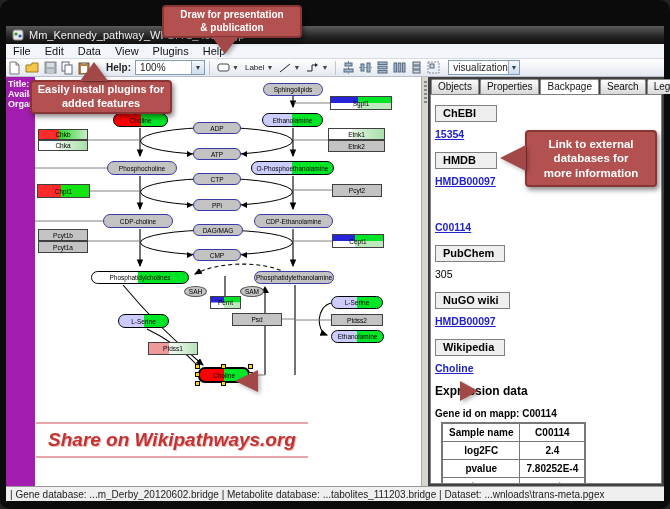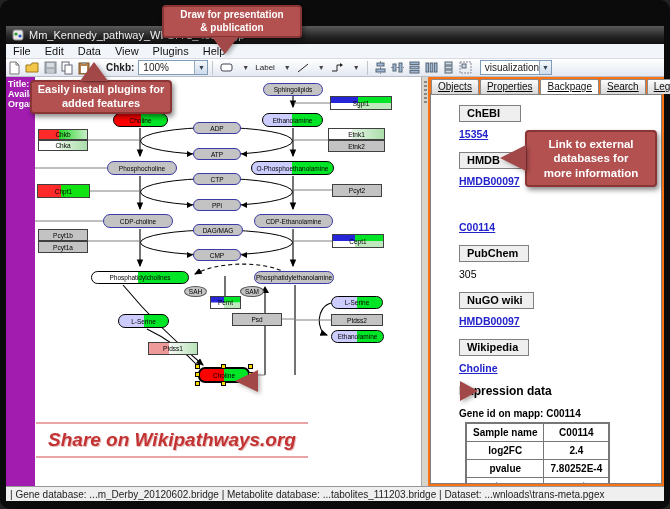--- a/index.html
+++ b/index.html
@@ -15,36 +15,36 @@
   .menu-item{padding:0 7px;cursor:default;}
   #toolbar{position:absolute;left:6px;top:59px;width:658px;height:18px;
            background:linear-gradient(#ffffff,#e3e8f1);border-bottom:1px solid #b9bfc9;
            display:flex;align-items:center;font-size:10px;color:#222;}
   .tbtn{display:flex;align-items:center;justify-content:center;height:16px;margin:0 2px;}
   .tsep{width:1px;height:14px;background:#c2c6cc;margin:0 4px;}
   .combo{display:flex;align-items:center;background:#fff;border:1px solid #7f9db9;height:15px;
          font-size:10px;padding-left:4px;justify-content:space-between;}
   .combo .arrow{width:13px;height:13px;background:linear-gradient(#f4f8fc,#cfdcec);border-left:1px solid #9ab;
                 display:flex;align-items:center;justify-content:center;font-size:7px;color:#345;}
-  .ddn{display:flex;align-items:center;gap:9px;border:1px solid transparent;padding:0 2px;height:23px;}
+  .ddn{display:flex;align-items:center;gap:2px;border:1px solid transparent;padding:0 2px;height:23px;}
   .ddn .car{font-size:7px;color:#444;}
   
   #leftstrip{position:absolute;left:6px;top:77px;width:29px;height:409px;background:#a21caf;color:#fff;
              font-size:9px;font-weight:bold;line-height:10px;padding:2px 0 0 2px;}
   #canvas{position:absolute;left:35px;top:77px;width:386px;height:409px;background:#fff;overflow:hidden;}
   #divider{position:absolute;left:421px;top:77px;width:7px;height:409px;background:#d8d5cd;border-left:1px solid #aaa;}
   #divider .grip{position:absolute;top:4px;left:2px;width:3px;height:22px;
                  background:repeating-linear-gradient(#888 0 2px,#d8d5cd 2px 4px);}
-  #panel{position:absolute;left:428px;top:77px;width:236px;height:409px;background:#f97316;text-decoration:underline;}
+  #panel{position:absolute;left:428px;top:77px;width:236px;height:409px;background:#404040;}
   #tabs{display:flex;align-items:flex-end;height:17px;padding-left:3px;gap:1px;}
   .tab{border:1px solid #8a8a8a;border-bottom:none;background:linear-gradient(#fcfcfc,#d9d9d9);
        font-size:10px;padding:1px 6px 2px 6px;border-radius:2px 2px 0 0;color:#111;}
   .tab.active{background:#fff;position:relative;top:1px;padding-bottom:3px;}
   #panel-content{position:absolute;left:2px;top:17px;width:232px;height:390px;background:#fff;
-                 border:1px solid #808080;overflow:hidden;padding:8px 0 0 28px;}
+                 border:1px solid #808080;overflow:hidden;padding:8px 0 0 4px;}
   .bp-section{margin-bottom:8px;}
   .bp-hdr{display:inline-block;border:1px solid #808080;background:#efefef;padding:1px 10px 2px 7px;
           font-weight:bold;font-size:11px;min-width:62px;color:#000;}
   .bp-link{display:inline-block;margin-top:6px;color:#2222cc;font-weight:bold;font-size:10.5px;
            text-decoration:underline;}
   .bp-val{display:inline-block;margin-top:6px;color:#000;font-size:10.5px;}
   #expr-heading{font-weight:bold;font-size:12px;color:#000;margin:4px 0 10px 0;}
   #geneid-line{font-weight:bold;font-size:10px;color:#000;margin-bottom:3px;}
   #expr-table{border-collapse:collapse;border:2px solid #777;margin-left:6px;}
   #expr-table td{border:1px solid #777;font-size:10px;font-weight:bold;text-align:center;
@@ -135,21 +135,21 @@
       </svg>
       </span>
     <span class="tbtn">
       <svg class="icon" width="12" height="14" viewBox="0 0 12 14">
         <rect x="1" y="2" width="10" height="11" fill="#b5824e" stroke="#7d5528"></rect>
         <rect x="4" y="1" width="4" height="2" fill="#999"></rect>
           <rect x="3" y="5" width="6" height="7" fill="#fff"></rect>
       </svg>
       </span>
     <span style="width:14px"></span>
-    <span style="font-weight:bold">Chkb:</span>
+    <span style="font-weight:bold">Help:</span>
     <span class="combo" style="width:70px;margin-left:4px">
       <span>100%</span>
       <span class="arrow">▼</span>
     </span>
     <span class="tsep"></span>
     <span class="ddn">
       <svg class="icon" width="13" height="9" viewBox="0 0 13 9">
         <rect x="1" y="1" width="11" height="7" rx="2" fill="#fff" stroke="#445"></rect>
       </svg>
         <span class="car">▼</span>

